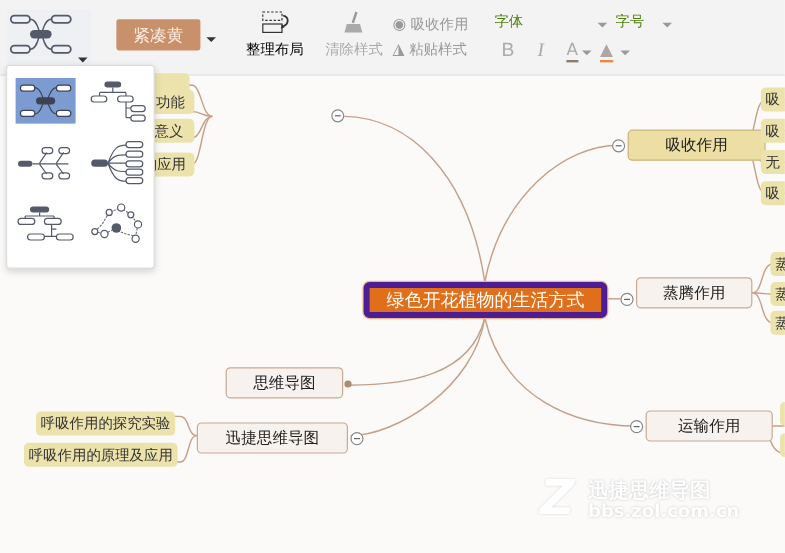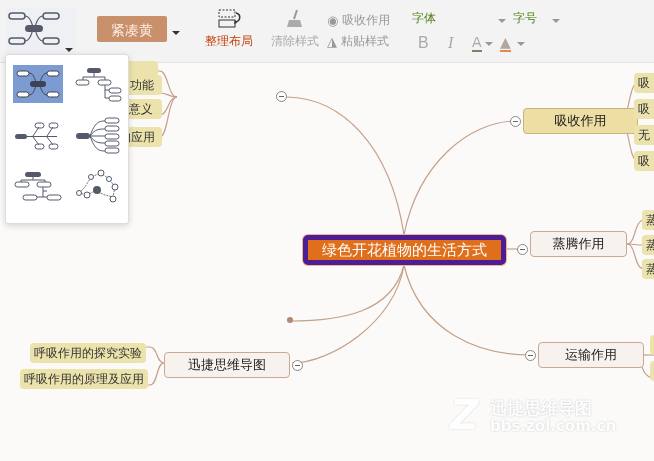--- a/index.html
+++ b/index.html
@@ -1,21 +1,21 @@
 <!DOCTYPE html>
 <html><head>
 <meta charset="utf-8">
 <style>
   html,body{margin:0;padding:0;}
   body{width:654px;height:461px;overflow:hidden;position:relative;background:#fbfaf9;font-family:"DejaVu Sans","Liberation Sans",sans-serif;}
   .toolbar{position:absolute;left:0;top:0;width:654px;height:62px;background:#f3f3f3;border-bottom:1px solid #e2e2e2;}
   .tb-layout{position:absolute;left:6px;top:8px;width:70px;height:46px;background:#eef0f3;}
   .tb-caret{position:absolute;width:0;height:0;border-left:4px solid transparent;border-right:4px solid transparent;border-top:4px solid #333;}
   .theme-btn{position:absolute;left:97px;top:16px;width:70px;height:26px;background:#c9906c;border-radius:2px;color:#fdeee2;font-size:14px;text-align:center;line-height:29px;}
-  .tb-big{position:absolute;top:8px;text-align:center;font-size:12px;color:#c2410c;}
+  .tb-big{position:absolute;top:8px;text-align:center;font-size:12px;color:#000000;}
   .tb-big.dis{color:#aaa;}
   .tb-small{position:absolute;font-size:12px;color:#999;display:flex;align-items:center;gap:4px;}
   .sel{position:absolute;font-size:12px;color:#4d7c0f;}
   .fmt{position:absolute;top:34px;font-size:16px;color:#aaa;}
   .canvas{position:absolute;left:0;top:63px;width:654px;height:398px;}
   .node{position:absolute;box-sizing:border-box;display:flex;align-items:center;justify-content:center;white-space:nowrap;}
   .n-main{background:#e06f1c;border:5px solid #4c1d95;border-radius:5px;color:#fff;font-size:15px;box-shadow:0 0 0 1px #f2b48a;}
   .n-sub{background:#f7f2ee;border:1px solid #c7a994;border-radius:4px;color:#222;font-size:13px;}
   .n-sub.yellow{background:#eddfa3;border-color:#c9b47a;}
   .n-leaf{background:#ece3ac;border-radius:4px;color:#333;font-size:12px;height:20px;padding:0 4px;}
@@ -126,20 +126,21 @@
       <path d="M637 292 L654 292"></path>
       <path d="M637 292 C641 292 640 315 654 315"></path>
     </g>
   </svg>
 
   <div class="node n-main" style="left:303px;top:172px;width:203px;height:30px;">绿色开花植物的生活方式</div>
   <span class="collapse" style="left:517px;top:181px;"></span>
 
   <span class="collapse" style="left:276px;top:28px;"></span>
 
+  <div class="node n-sub" style="left:188px;top:243px;width:98px;height:26px;">思维导图</div>
   <span class="dot" style="left:287px;top:254px;"></span>
 
   <div class="node n-sub" style="left:164px;top:289px;width:126px;height:26px;">迅捷思维导图</div>
   <span class="collapse" style="left:292px;top:297px;"></span>
 
   <div class="node n-leaf" style="left:108px;top:-2px;width:50px;"></div>
   <div class="node n-leaf" style="left:110px;top:12px;width:52px;">力功能</div>
   <div class="node n-leaf" style="left:112px;top:36px;width:50px;">n意义</div>
   <div class="node n-leaf" style="left:112px;top:64px;width:50px;">的应用</div>
 

